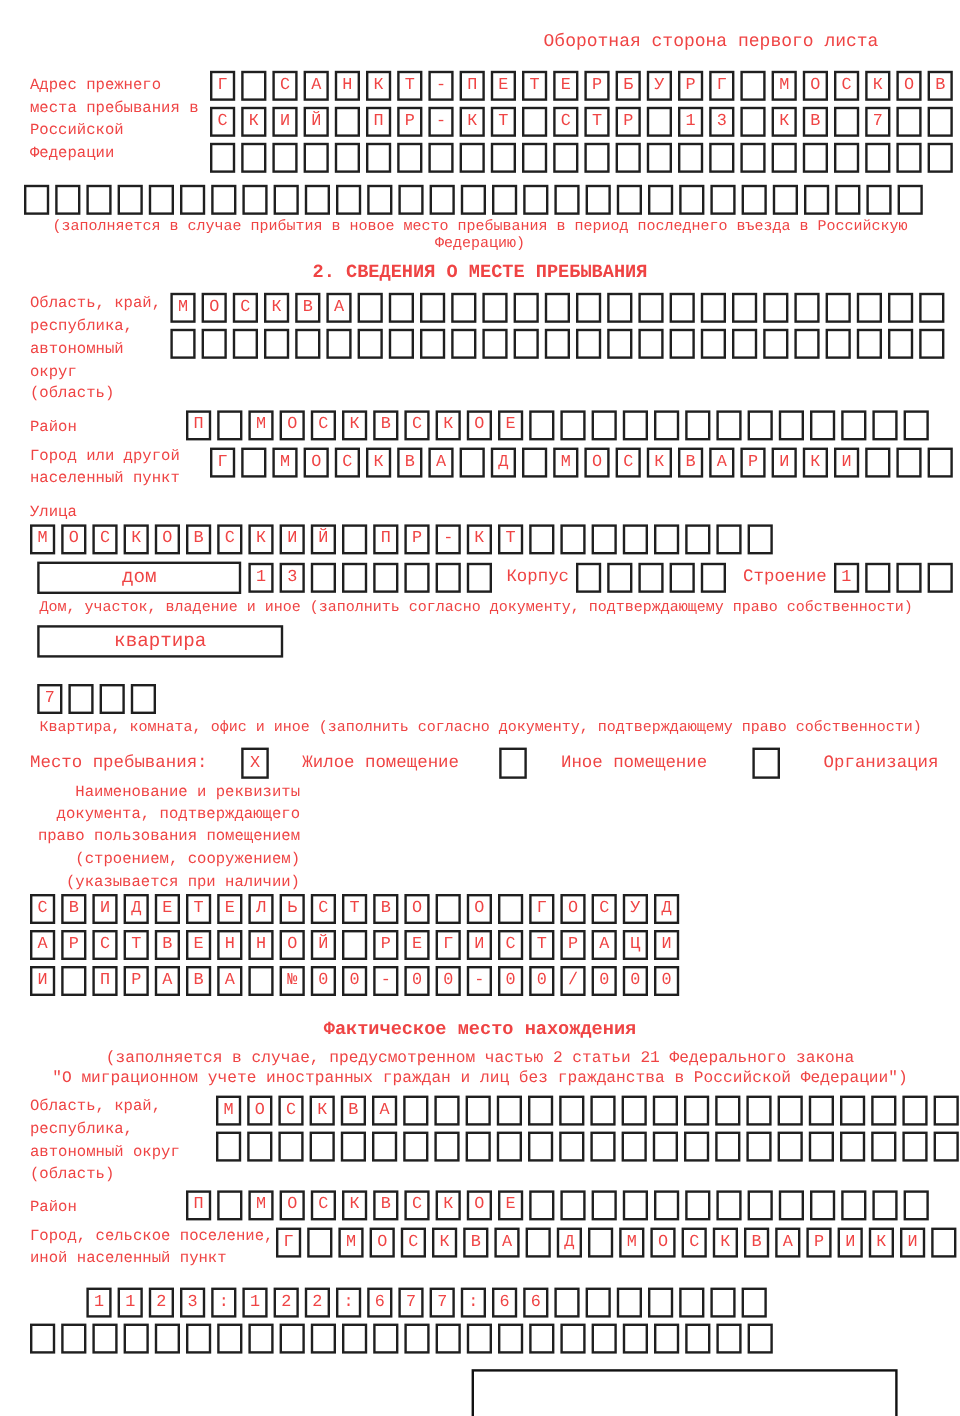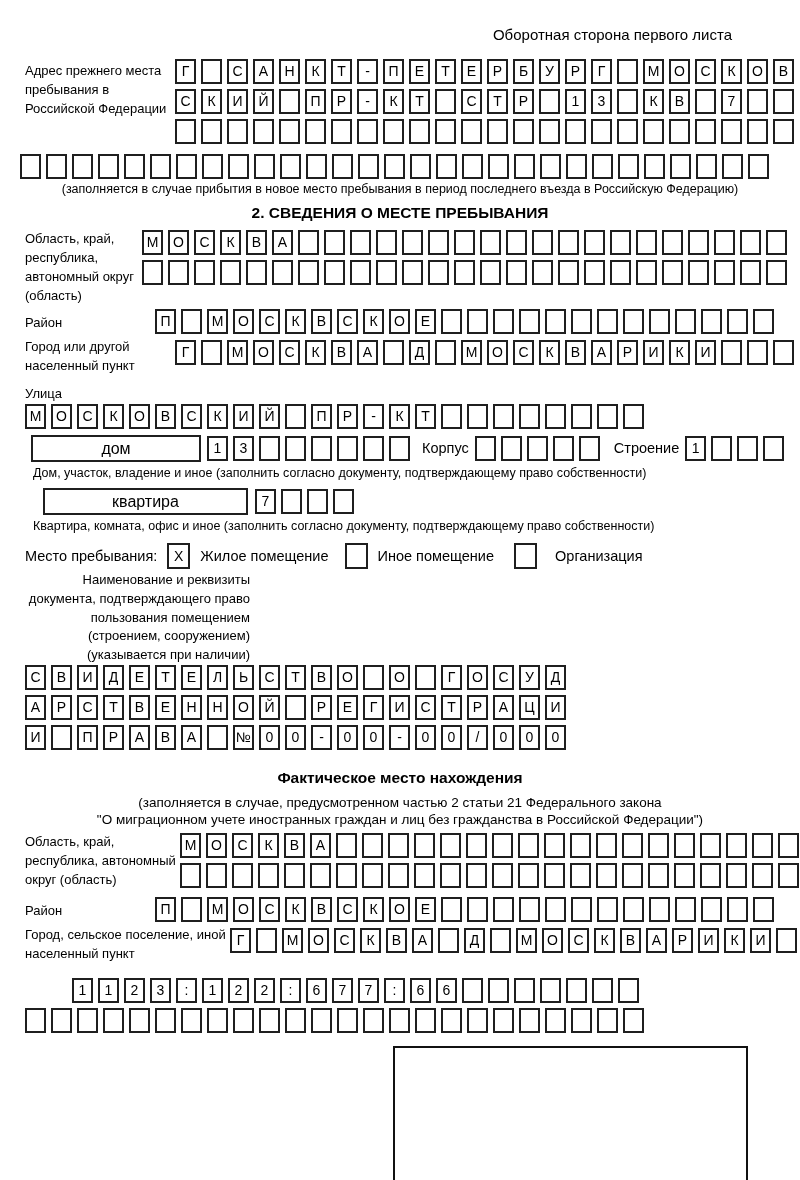--- a/index.html
+++ b/index.html
@@ -1,19 +1,19 @@
 <!DOCTYPE html>
 <html><head>
 <meta charset="utf-8">
 <style>
   html,body{margin:0;padding:0;background:#fff;}
   .page{
     position:relative;width:800px;height:1180px;box-sizing:border-box;
-    padding:10px 10px 0 25px;background:#fff;color:#000000;
-    font-family:Liberation Sans, sans-serif;overflow:hidden;
+    padding:10px 10px 0 25px;background:#fff;color:#ef4444;
+    font-family:Liberation Mono, monospace;overflow:hidden;
   }
   .header-note{text-align:right;font-size:15px;margin:16px 58px 16px 0;}
   .fieldrow{display:flex;align-items:flex-start;}
   .label{font-size:13px;line-height:1.45;flex:none;}
   .rows .boxrow{margin-bottom:5px;}
   .boxrow{display:flex;gap:5px;flex:none;}
   .cell{
     box-sizing:border-box;flex:none;width:21px;height:25px;
     border:2px solid #1f1f1f;font-size:14px;line-height:21px;text-align:center;
   }
@@ -22,21 +22,21 @@
   .sec-title{font-weight:bold;font-size:15.5px;text-align:center;margin:6px 15px 8px 0;}
   .widebox{
     box-sizing:border-box;border:2px solid #1f1f1f;height:27px;line-height:23px;
     text-align:center;font-size:16px;flex:none;
   }
   .inline-label{font-size:14.5px;line-height:27px;flex:none;}
   .checkbox{
     box-sizing:border-box;flex:none;width:23px;height:26px;border:2px solid #1f1f1f;
     font-size:14px;line-height:22px;text-align:center;
   }
-  .mesto-row{display:flex;align-items:center;gap:10px;margin:10px 0 2px 0;font-size:14.5px;}
+  .mesto-row{display:flex;align-items:center;gap:28px;margin:10px 0 2px 0;font-size:14.5px;}
   .subnote{font-size:13px;text-align:center;}
   .subtitle{font-size:13.5px;text-align:center;margin:0 15px 2px 0;}
   .stamp-box{box-sizing:border-box;border:2px solid #111;width:355px;height:172px;margin:8px 0 6px 368px;}
   .mb4{margin-bottom:4px;} .mb6{margin-bottom:6px;flex-direction:column;}
 </style>
 </head>
 <body>
 
 <div class="page">
 
@@ -333,21 +333,21 @@
     <div class="inline-label" style="margin-left:8px;">Строение</div>
     <div class="boxrow" style="padding-top:1px;">
         <span class="cell">1</span>
         <span class="cell"></span>
         <span class="cell"></span>
         <span class="cell"></span>
       </div>
   </div>
   <div class="caption" style="margin-left:8px;">Дом, участок, владение и иное (заполнить согласно документу, подтверждающему право собственности)</div>
 
-  <div class="fieldrow" style="margin-left:18px;gap:7px;">
+  <div class="fieldrow" style="margin-left:6px;gap:21px;flex-direction:column;">
     <div class="widebox" style="width:205px;">квартира</div>
     <div class="boxrow" style="padding-top:1px;">
         <span class="cell">7</span>
         <span class="cell"></span>
         <span class="cell"></span>
         <span class="cell"></span>
       </div>
   </div>
   <div class="caption" style="margin-left:8px;margin-top:4px;">Квартира, комната, офис и иное (заполнить согласно документу, подтверждающему право собственности)</div>
 

